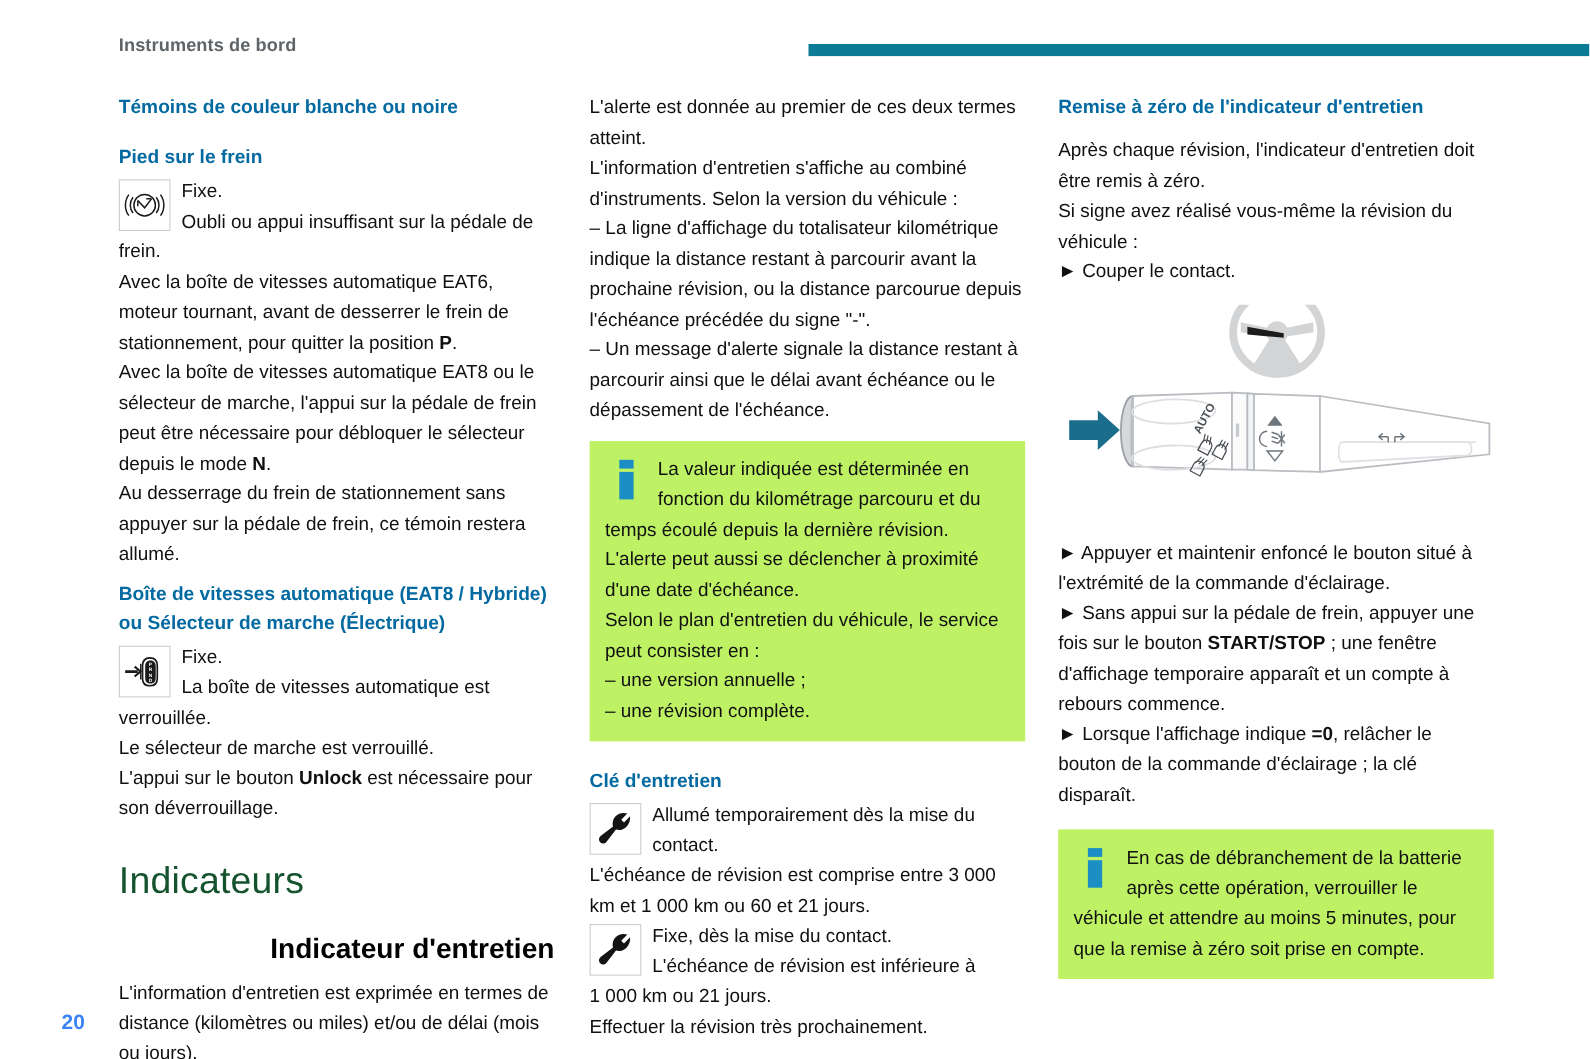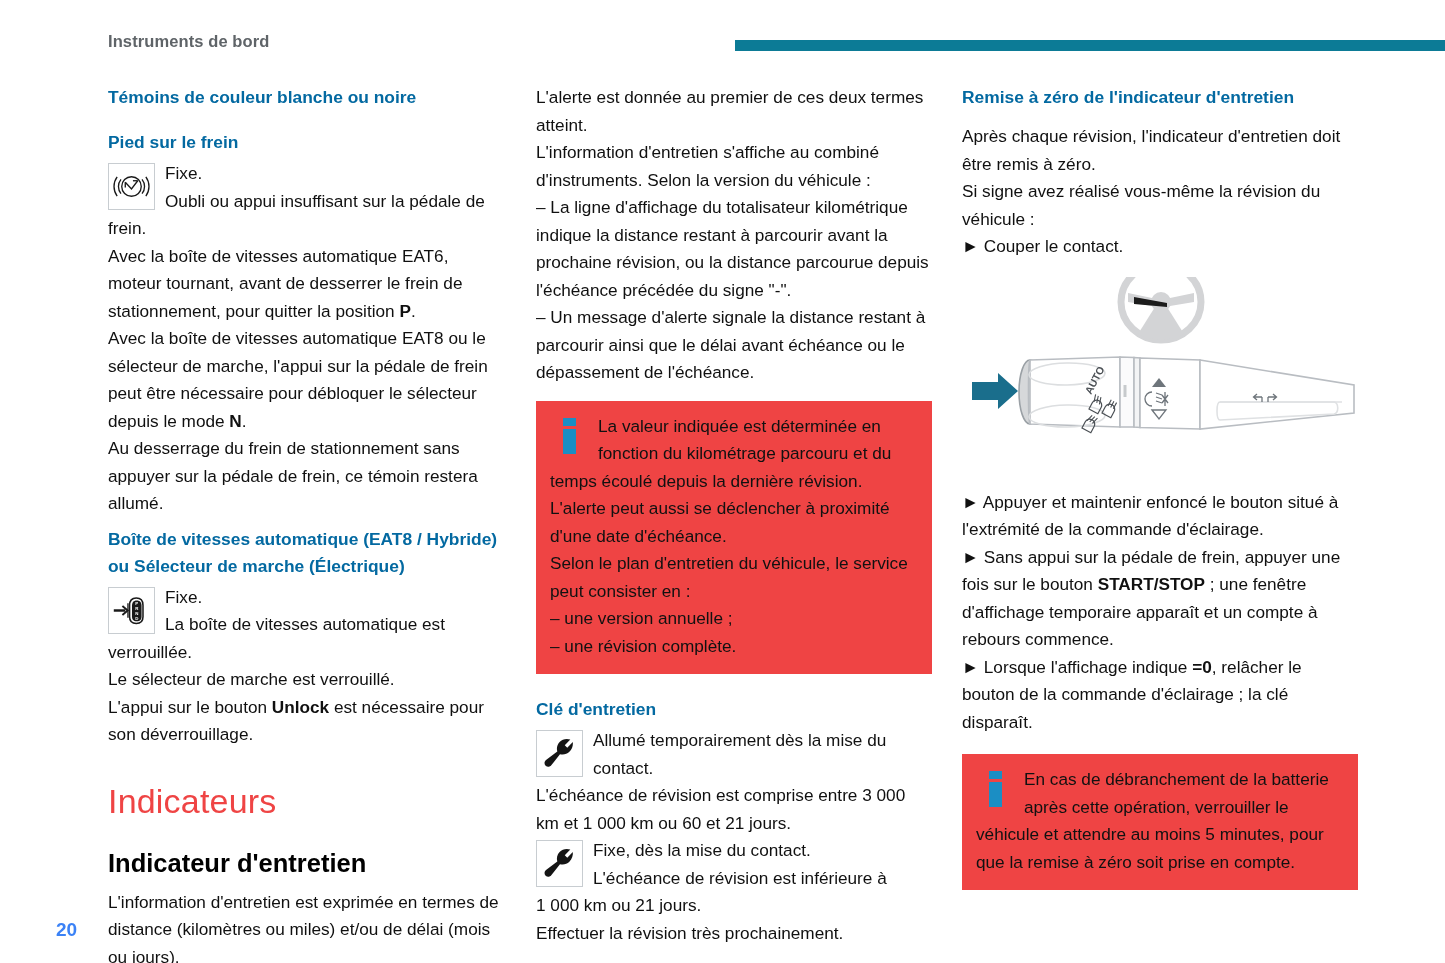--- a/index.html
+++ b/index.html
@@ -64,29 +64,30 @@
     font-size: 17.4px;
     line-height: 27px;
     font-weight: bold;
     color: #0369a1;
   }
   .h-chapter {
     margin: 0;
     font-size: 34px;
     line-height: 44px;
     font-weight: normal;
-    color: #ef4444;
+    color: #14532d;
     letter-spacing: .2px;
   }
   .h-section {
     margin: 0;
     font-size: 25.5px;
     line-height: 36px;
     font-weight: bold;
     color: #000000;
+    text-align: right;
   }
   .b { font-weight: bold; }
 
   .spacer-8 { height: 8px; }
   .spacer-14 { height: 14px; }
   .spacer-18 { height: 18px; }
   .spacer-22 { height: 22px; }
   .spacer-30 { height: 30px; }
 
   
@@ -98,21 +99,21 @@
     background: #ffffff;
     margin: 3px 10px 1px 0;
     position: relative;
   }
   .icon-box svg { display:block; width:100%; height:100%; }
   .icon-block .flow { font-size: 17.2px; line-height: 27.5px; }
   .icon-block::after { content:""; display:block; clear:both; }
 
   
   .note-box {
-    background: #ef4444;
+    background: #bef264;
     padding: 12px 14px 14px 14px;
     margin: 0;
   }
   .note-icon {
     float: left;
     width: 26px; height: 34px;
     margin: 5px 12px 0 10px;
     position: relative;
   }
   .note-icon .dot {

